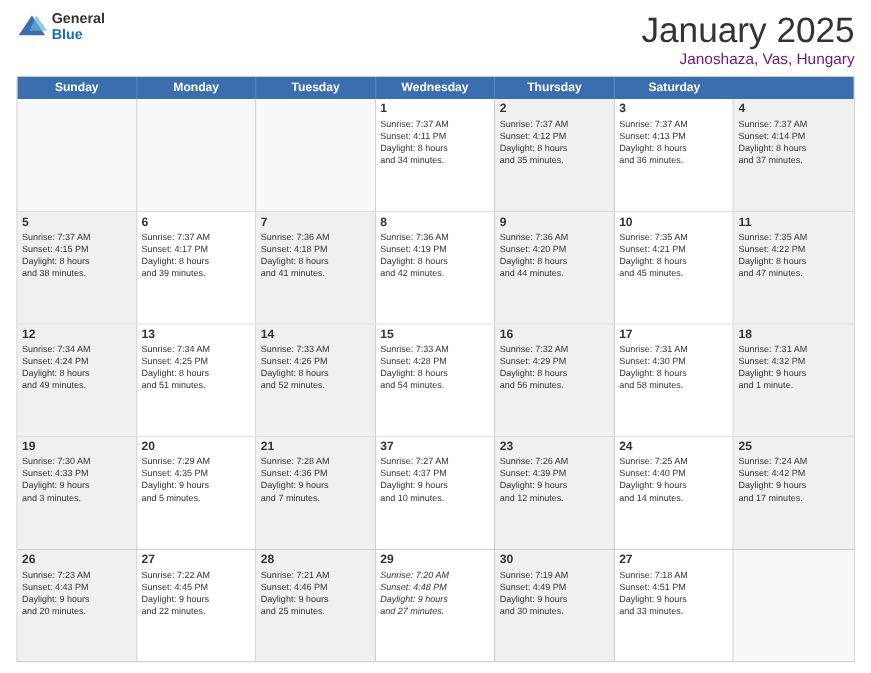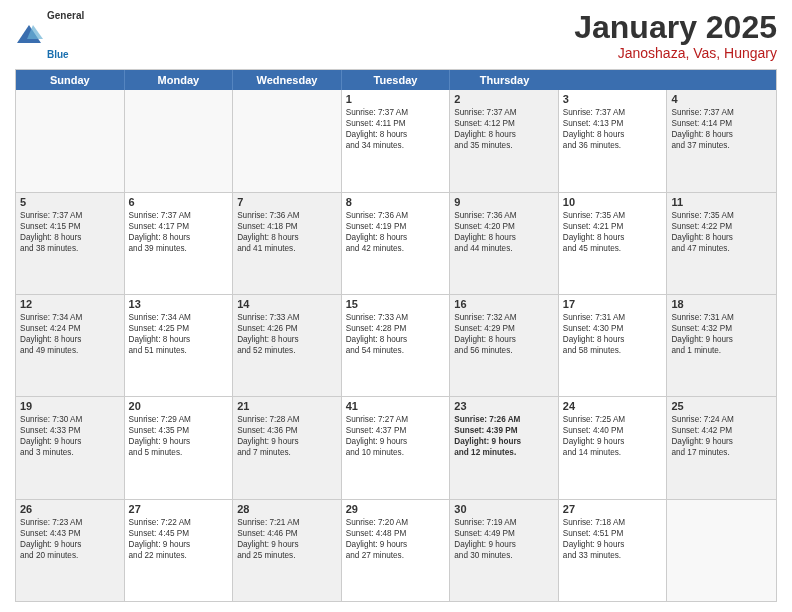--- a/index.html
+++ b/index.html
@@ -24,43 +24,42 @@
       margin-bottom: 8px;
     }
     .logo {
       display: flex;
       align-items: center;
       gap: 4px;
     }
     .logo-text {
       display: flex;
       flex-direction: column;
-      font-size: 10px;
+      font-size: 13px;
       font-weight: bold;
       line-height: 1.1;
-      gap: 28px;
     }
     .logo-general { color: #333; }
     .logo-blue { color: #1a6faf; }
     .logo-icon {
       width: 28px;
       height: 28px;
     }
     .title-block {
       text-align: right;
     }
     .month-title {
       font-size: 32px;
-      font-weight: bold;
+      font-weight: normal;
       color: #333;
       line-height: 1.1;
     }
     .subtitle {
       font-size: 14px;
-      color: #b91c1c;
+      color: #701a75;
     }
     .calendar {
       flex: 1;
       display: flex;
       flex-direction: column;
       border: 1px solid #ccc;
     }
     .cal-header {
       display: grid;
       grid-template-columns: repeat(7, 1fr);
@@ -127,23 +126,24 @@
     <div class="title-block">
       <div class="month-title">January 2025</div>
       <div class="subtitle">Janoshaza, Vas, Hungary</div>
     </div>
   </div>
 
   <div class="calendar">
     <div class="cal-header" id="cal-header">
         <div class="cal-header-cell">Sunday</div>
         <div class="cal-header-cell">Monday</div>
+        <div class="cal-header-cell">Tuesday</div>
         <div class="cal-header-cell">Wednesday</div>
-        <div class="cal-header-cell">Tuesday</div>
         <div class="cal-header-cell">Thursday</div>
+        <div class="cal-header-cell">Saturday</div>
       </div>
     <div class="cal-body" id="cal-body">
         <div class="cal-row">
           <div class="cal-cell empty"></div>
           <div class="cal-cell empty"></div>
           <div class="cal-cell empty"></div>
           <div class="cal-cell">
             <div class="day-num">1</div>
             <div class="cell-text" style="white-space: pre-line;">Sunrise: 7:37 AM
 Sunset: 4:11 PM
@@ -290,29 +290,29 @@
 and 5 minutes.</div>
           </div>
           <div class="cal-cell shaded">
             <div class="day-num">21</div>
             <div class="cell-text" style="white-space: pre-line;">Sunrise: 7:28 AM
 Sunset: 4:36 PM
 Daylight: 9 hours
 and 7 minutes.</div>
           </div>
           <div class="cal-cell">
-            <div class="day-num">41</div>
+            <div class="day-num">37</div>
             <div class="cell-text" style="white-space: pre-line;">Sunrise: 7:27 AM
 Sunset: 4:37 PM
 Daylight: 9 hours
 and 10 minutes.</div>
           </div>
           <div class="cal-cell shaded">
             <div class="day-num">23</div>
-            <div class="cell-text" style="white-space: pre-line; font-weight: bold;">Sunrise: 7:26 AM
+            <div class="cell-text" style="white-space: pre-line;">Sunrise: 7:26 AM
 Sunset: 4:39 PM
 Daylight: 9 hours
 and 12 minutes.</div>
           </div>
           <div class="cal-cell">
             <div class="day-num">24</div>
             <div class="cell-text" style="white-space: pre-line;">Sunrise: 7:25 AM
 Sunset: 4:40 PM
 Daylight: 9 hours
 and 14 minutes.</div>
@@ -342,21 +342,21 @@
           </div>
           <div class="cal-cell shaded">
             <div class="day-num">28</div>
             <div class="cell-text" style="white-space: pre-line;">Sunrise: 7:21 AM
 Sunset: 4:46 PM
 Daylight: 9 hours
 and 25 minutes.</div>
           </div>
           <div class="cal-cell">
             <div class="day-num">29</div>
-            <div class="cell-text" style="white-space: pre-line;">Sunrise: 7:20 AM
+            <div class="cell-text" style="white-space: pre-line; font-style: italic;">Sunrise: 7:20 AM
 Sunset: 4:48 PM
 Daylight: 9 hours
 and 27 minutes.</div>
           </div>
           <div class="cal-cell shaded">
             <div class="day-num">30</div>
             <div class="cell-text" style="white-space: pre-line;">Sunrise: 7:19 AM
 Sunset: 4:49 PM
 Daylight: 9 hours
 and 30 minutes.</div>

